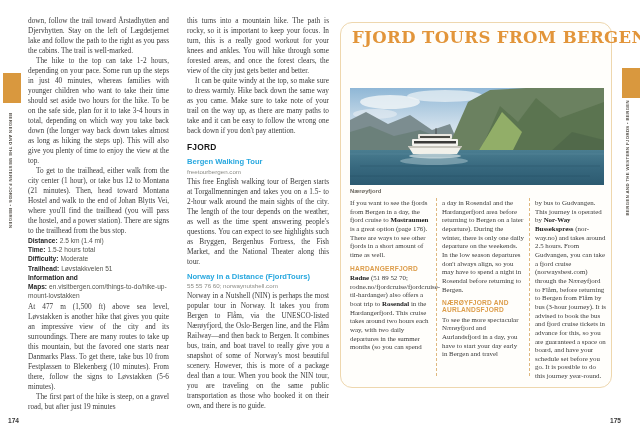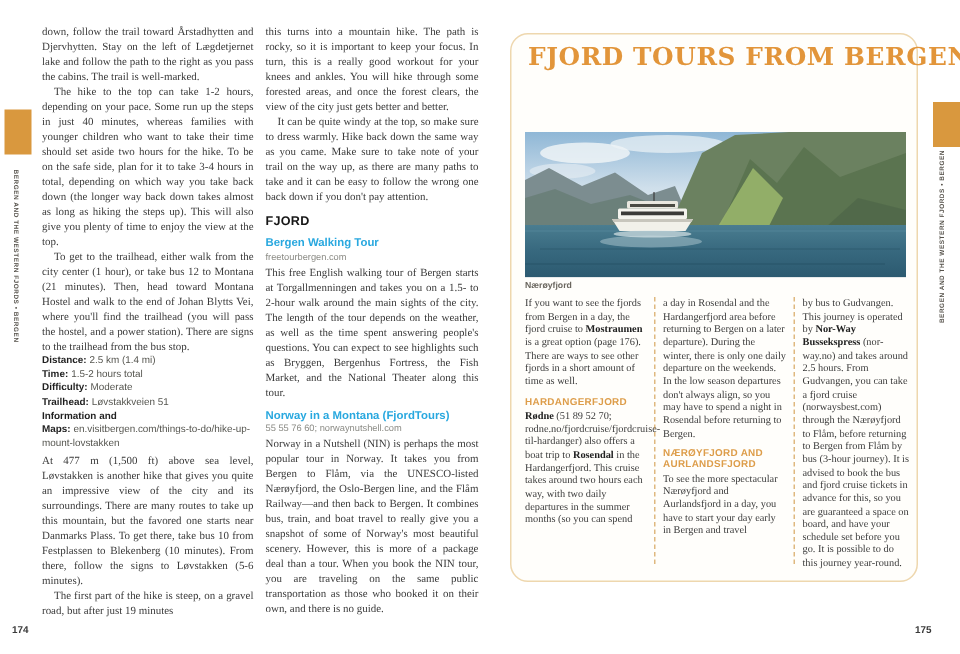--- a/index.html
+++ b/index.html
@@ -12,21 +12,21 @@
   .tab-sq.right{left:622px;top:68px;}
   .tab-text{position:absolute;font-family:"Liberation Sans",sans-serif;font-weight:bold;
             font-size:4.3px;letter-spacing:0.35px;color:#55514a;writing-mode:vertical-rl;
             white-space:nowrap;}
   .tab-text.left{left:8px;top:113px;}
   .tab-text.right{left:625px;top:100px;transform:rotate(180deg);}
 
   
   .lp-col{position:absolute;top:16px;}
   .lp-col1{left:28px;width:141px;}
-  .lp-col2{left:177px;width:142px;}
+  .lp-col2{left:187px;width:142px;}
   .lp-col p{margin:0;font-size:7.3px;line-height:10px;text-align:justify;}
   .lp-col p.ind{text-indent:8px;font-family:Liberation Serif, serif;}
   h3.blue{font-family:"Liberation Sans",sans-serif;color:#29a8df;font-size:7.6px;
           margin:5px 0 1.5px 0;font-weight:bold;}
   .info-line{font-family:"Liberation Sans",sans-serif;font-size:6.6px;line-height:9.2px;
              color:#55554f;}
   .info-line .lbl{font-weight:bold;color:#1f1f1f;margin-right:2px;}
   .info{margin-bottom:2px;}
   h2.tours{font-family:"Liberation Sans",sans-serif;font-size:8.4px;color:#161616;
            margin:6px 0 2px 0;letter-spacing:0.2px;font-weight:bold;}
@@ -83,21 +83,21 @@
   </div>
 
   <div class="lp-col lp-col2">
     <p>this turns into a mountain hike. The path is rocky, so it is important to keep your focus. In turn, this is a really good workout for your knees and ankles. You will hike through some forested areas, and once the forest clears, the view of the city just gets better and better.</p>
     <p class="ind">It can be quite windy at the top, so make sure to dress warmly. Hike back down the same way as you came. Make sure to take note of your trail on the way up, as there are many paths to take and it can be easy to follow the wrong one back down if you don't pay attention.</p>
     <h2 class="tours">FJORD</h2>
     <h3 class="blue" style="margin-top:5px;">Bergen Walking Tour</h3>
     <div class="contact">freetourbergen.com</div>
     <p>This free English walking tour of Bergen starts at Torgallmenningen and takes you on a 1.5- to 2-hour walk around the main sights of the city. The length of the tour depends on the weather, as well as the time spent answering people's questions. You can expect to see highlights such as Bryggen, Bergenhus Fortress, the Fish Market, and the National Theater along this tour.</p>
     <div class="tour-gap"></div>
-    <h3 class="blue" style="margin-top:0;">Norway in a Montana (FjordTours)</h3>
+    <h3 class="blue" style="margin-top:0;">Norway in a Distance (FjordTours)</h3>
     <div class="contact">55 55 76 60; norwaynutshell.com</div>
     <p>Norway in a Nutshell (NIN) is perhaps the most popular tour in Norway. It takes you from Bergen to Flåm, via the UNESCO-listed Nærøyfjord, the Oslo-Bergen line, and the Flåm Railway—and then back to Bergen. It combines bus, train, and boat travel to really give you a snapshot of some of Norway's most beautiful scenery. However, this is more of a package deal than a tour. When you book the NIN tour, you are traveling on the same public transportation as those who booked it on their own, and there is no guide.</p>
   </div>
 
   <div class="pagenum left">174</div>
 
   <div class="fjord-box"></div>
   <h1 class="box-title">FJORD TOURS FROM BERGEN</h1>
 
   <div class="photo">

